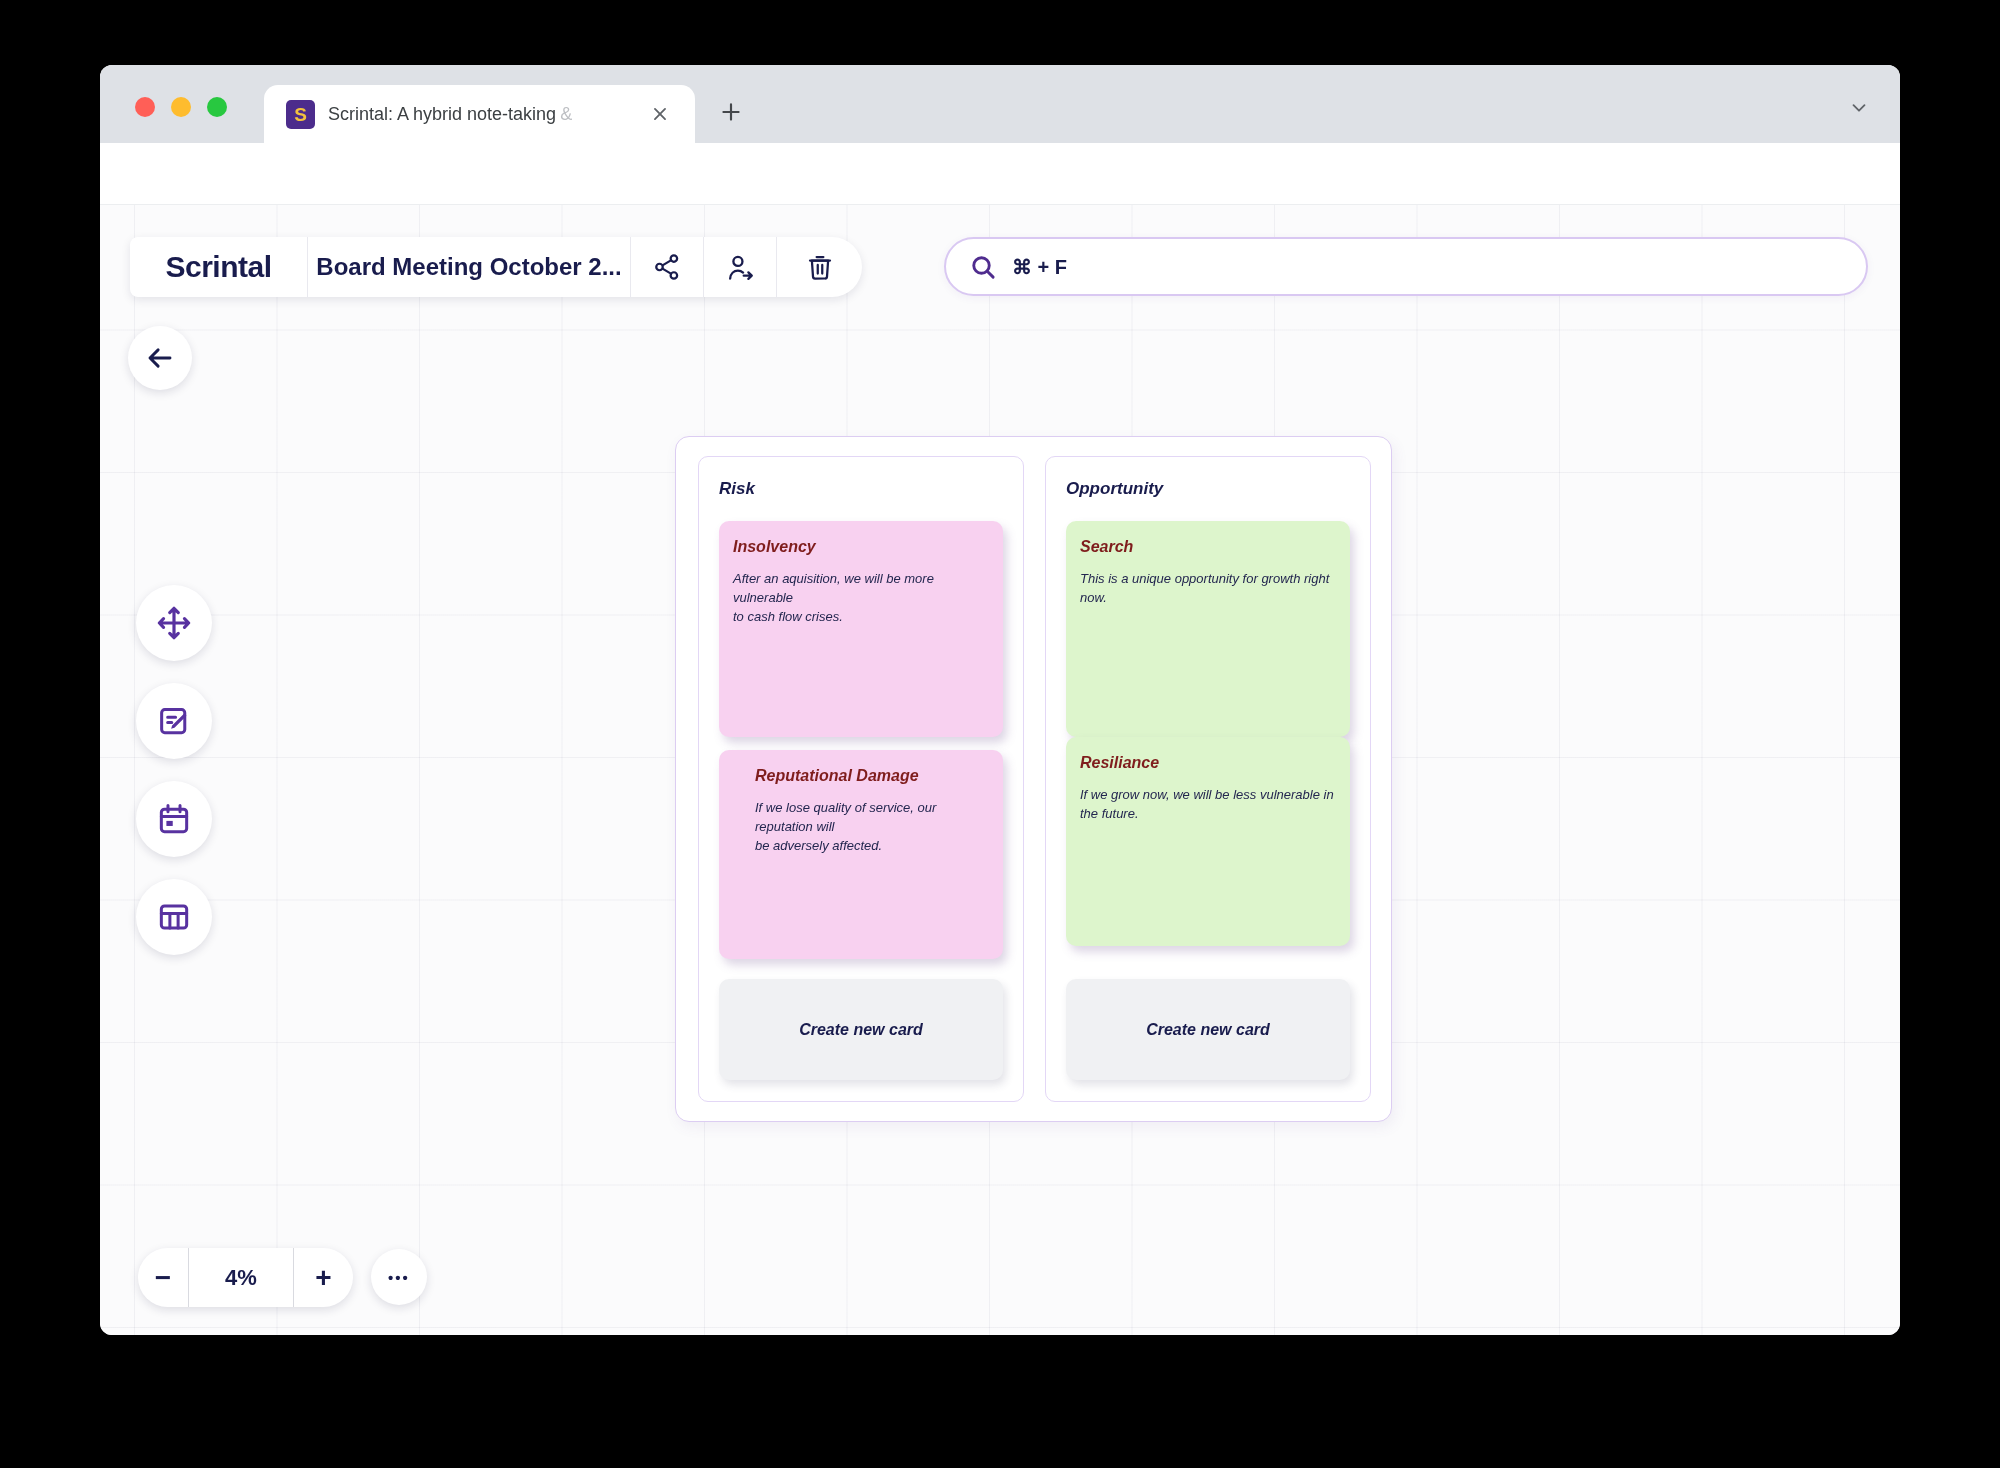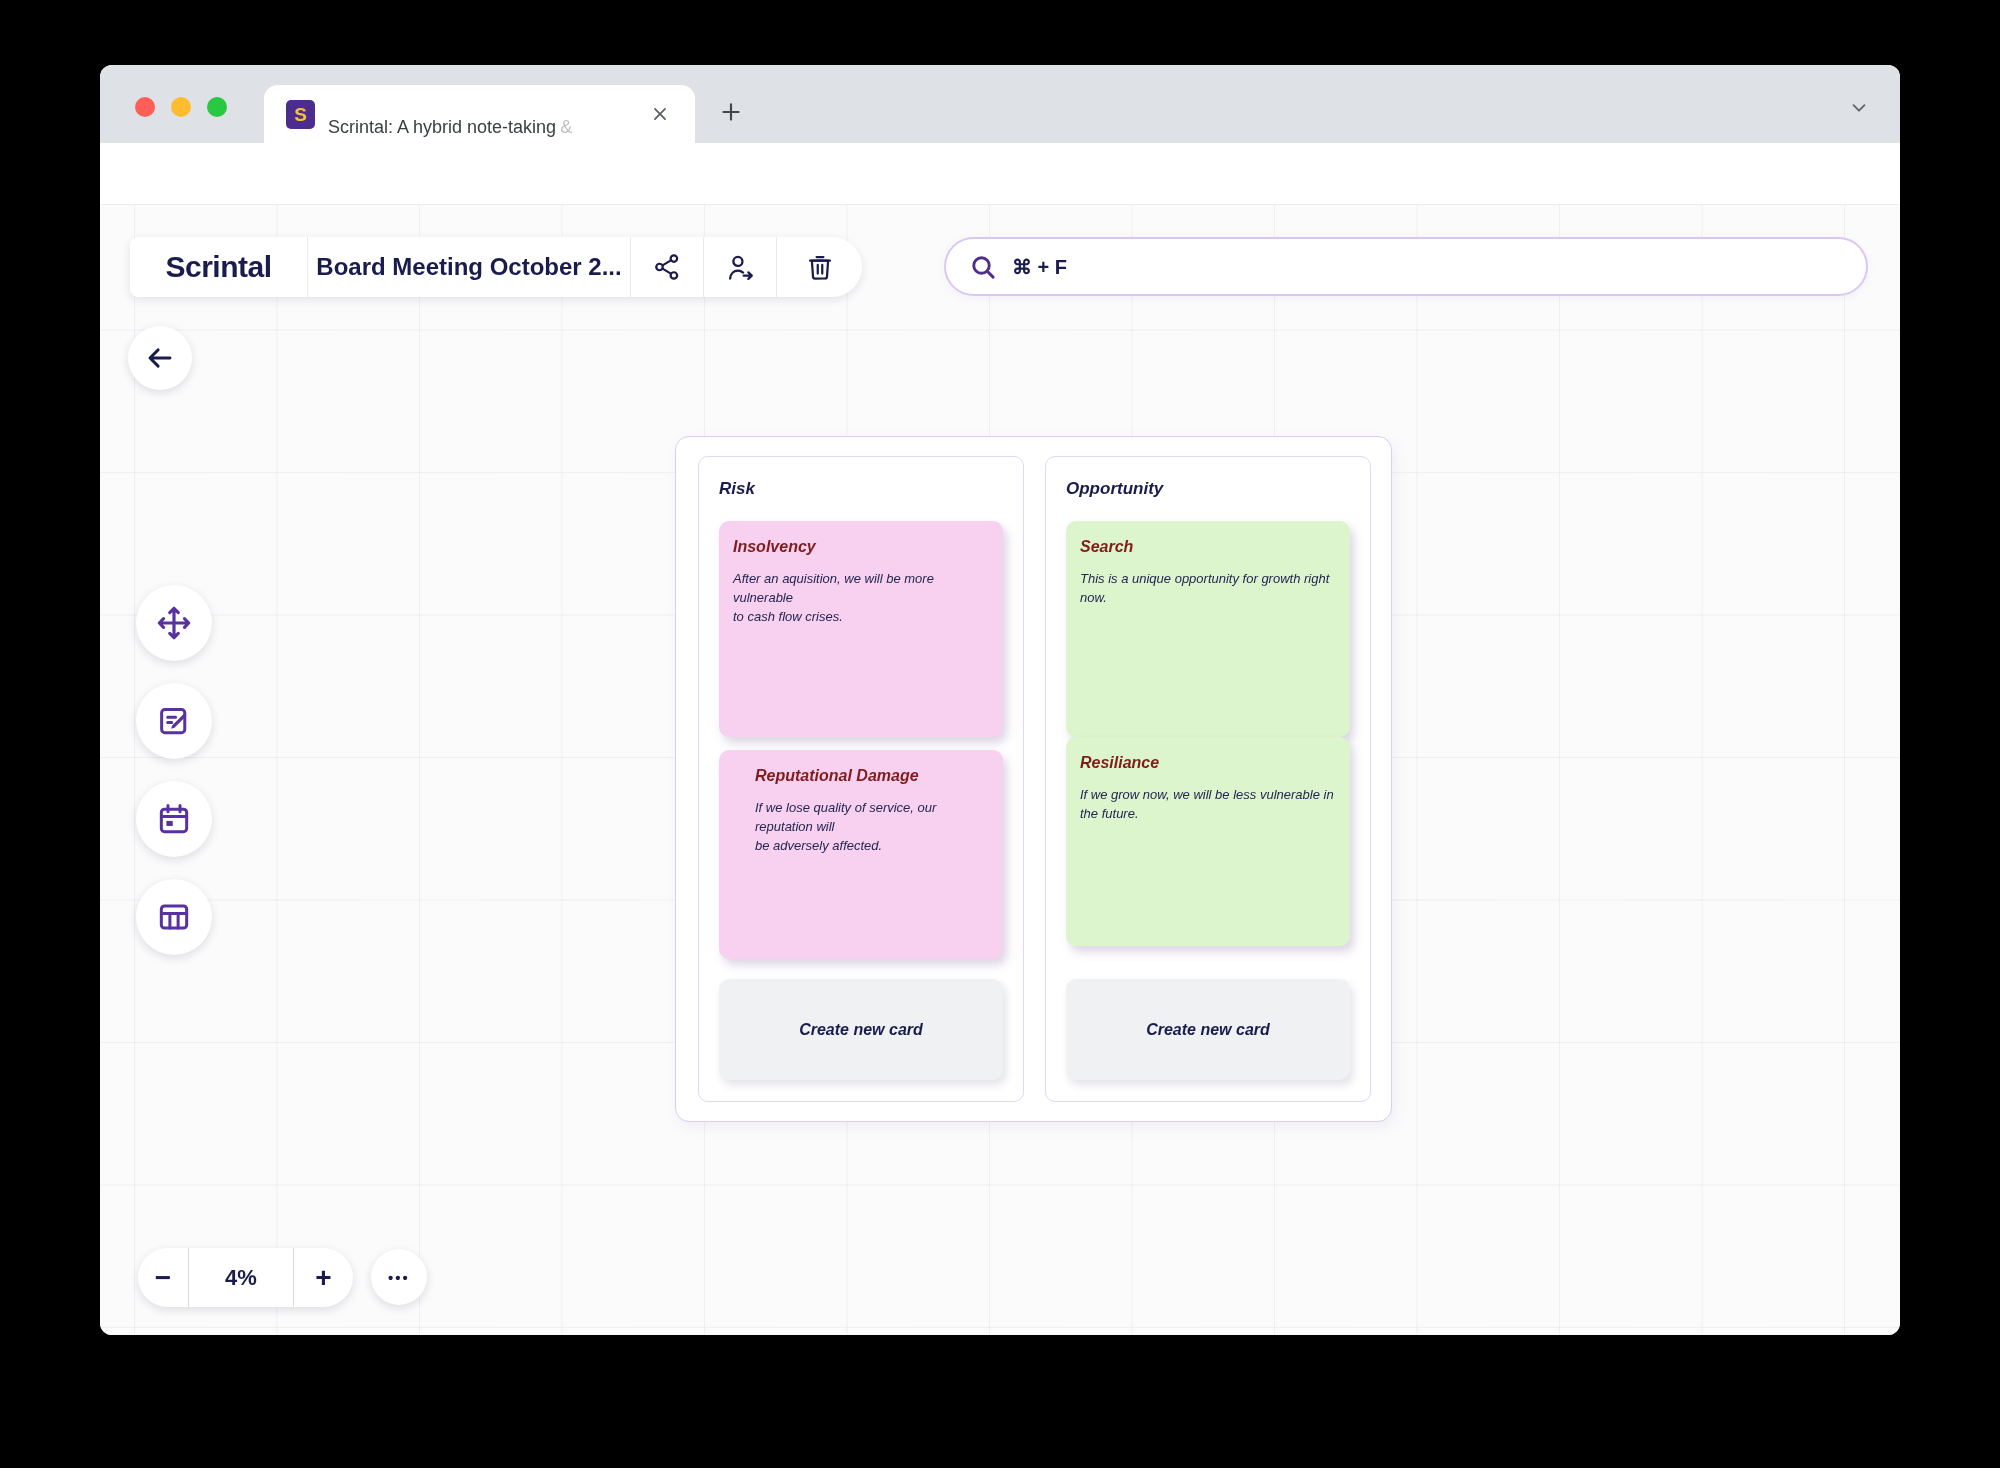--- a/index.html
+++ b/index.html
@@ -12,21 +12,21 @@
             border-radius:12px; overflow:hidden; background:#fff; }
 
   
   .tabbar { position:absolute; left:0; top:0; width:100%; height:78px; background:#DEE1E6; }
   .traffic { position:absolute; top:32px; width:20px; height:20px; border-radius:50%; }
   .tab { position:absolute; left:164px; top:20px; width:431px; height:58px; background:#fff;
          border-radius:14px 14px 0 0; display:flex; align-items:center; }
   .favicon { position:absolute; left:22px; top:15px; width:29px; height:29px; background:#4C2C8C;
              border-radius:5px; color:#F2C23E; font-weight:bold; font-size:19px;
              display:flex; align-items:center; justify-content:center; }
-  .tabtitle { position:absolute; left:64px; top:13px; height:58px; display:flex; align-items:center;
+  .tabtitle { position:absolute; left:64px; top:0; height:58px; display:flex; align-items:center;
               font-size:18px; color:#3C4043; white-space:nowrap; }
   .tabtitle .fade { color:#BDBFC3; margin-left:4px; }
   .tabclose { position:absolute; left:384px; top:17px; width:24px; height:24px; }
   .iconbox { display:flex; align-items:center; justify-content:center; }
 
   
   .urlrow { position:absolute; left:0; top:78px; width:100%; height:62px; background:#fff;
             border-bottom:1px solid #ECEEF0; }
   .navicon { position:absolute; top:91px; width:36px; height:36px; display:flex;
              align-items:center; justify-content:center; }

